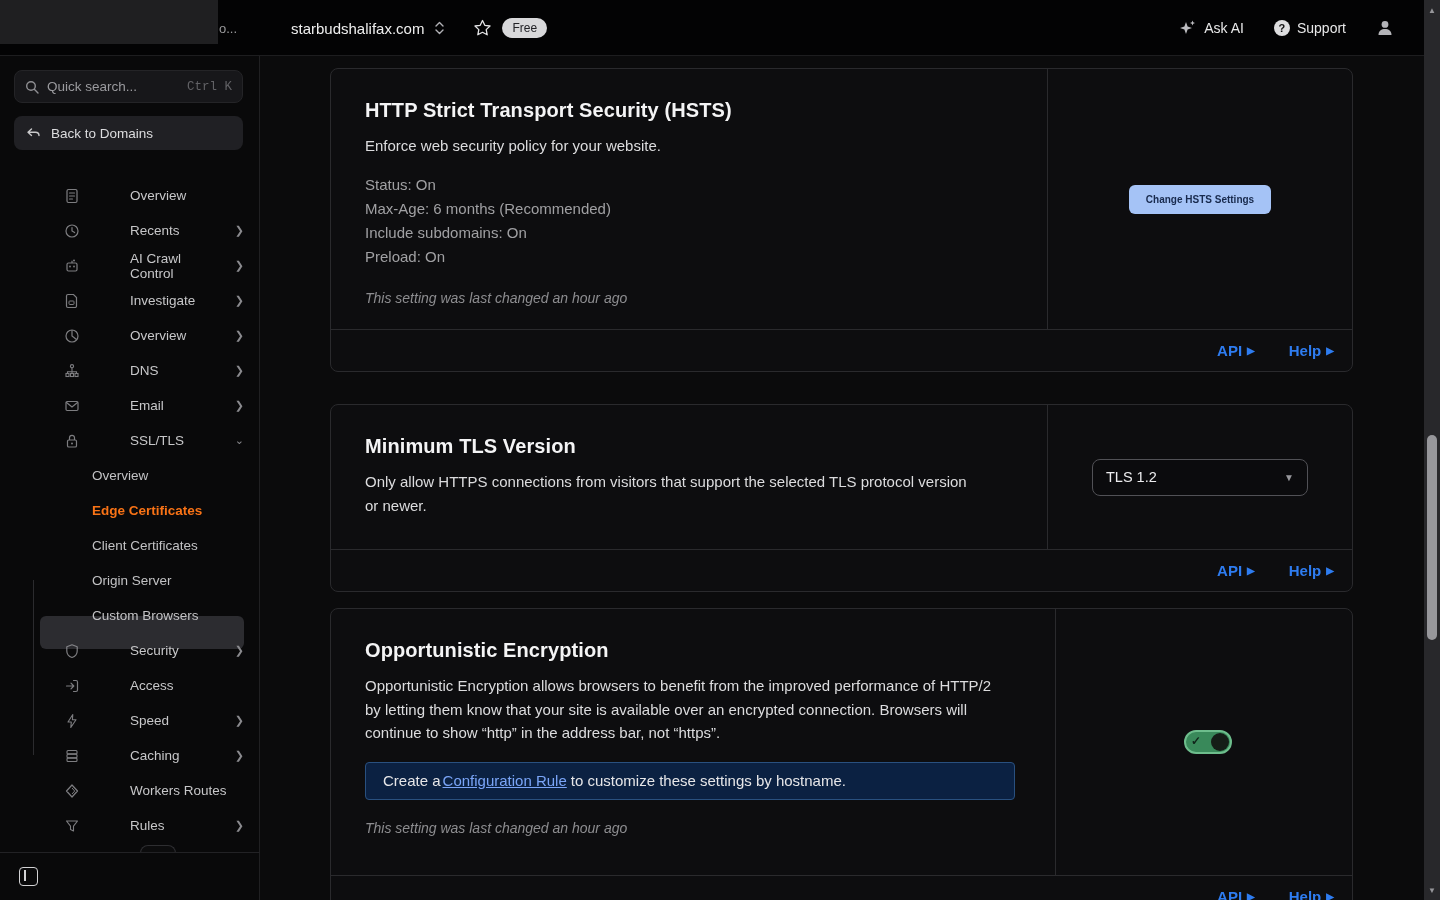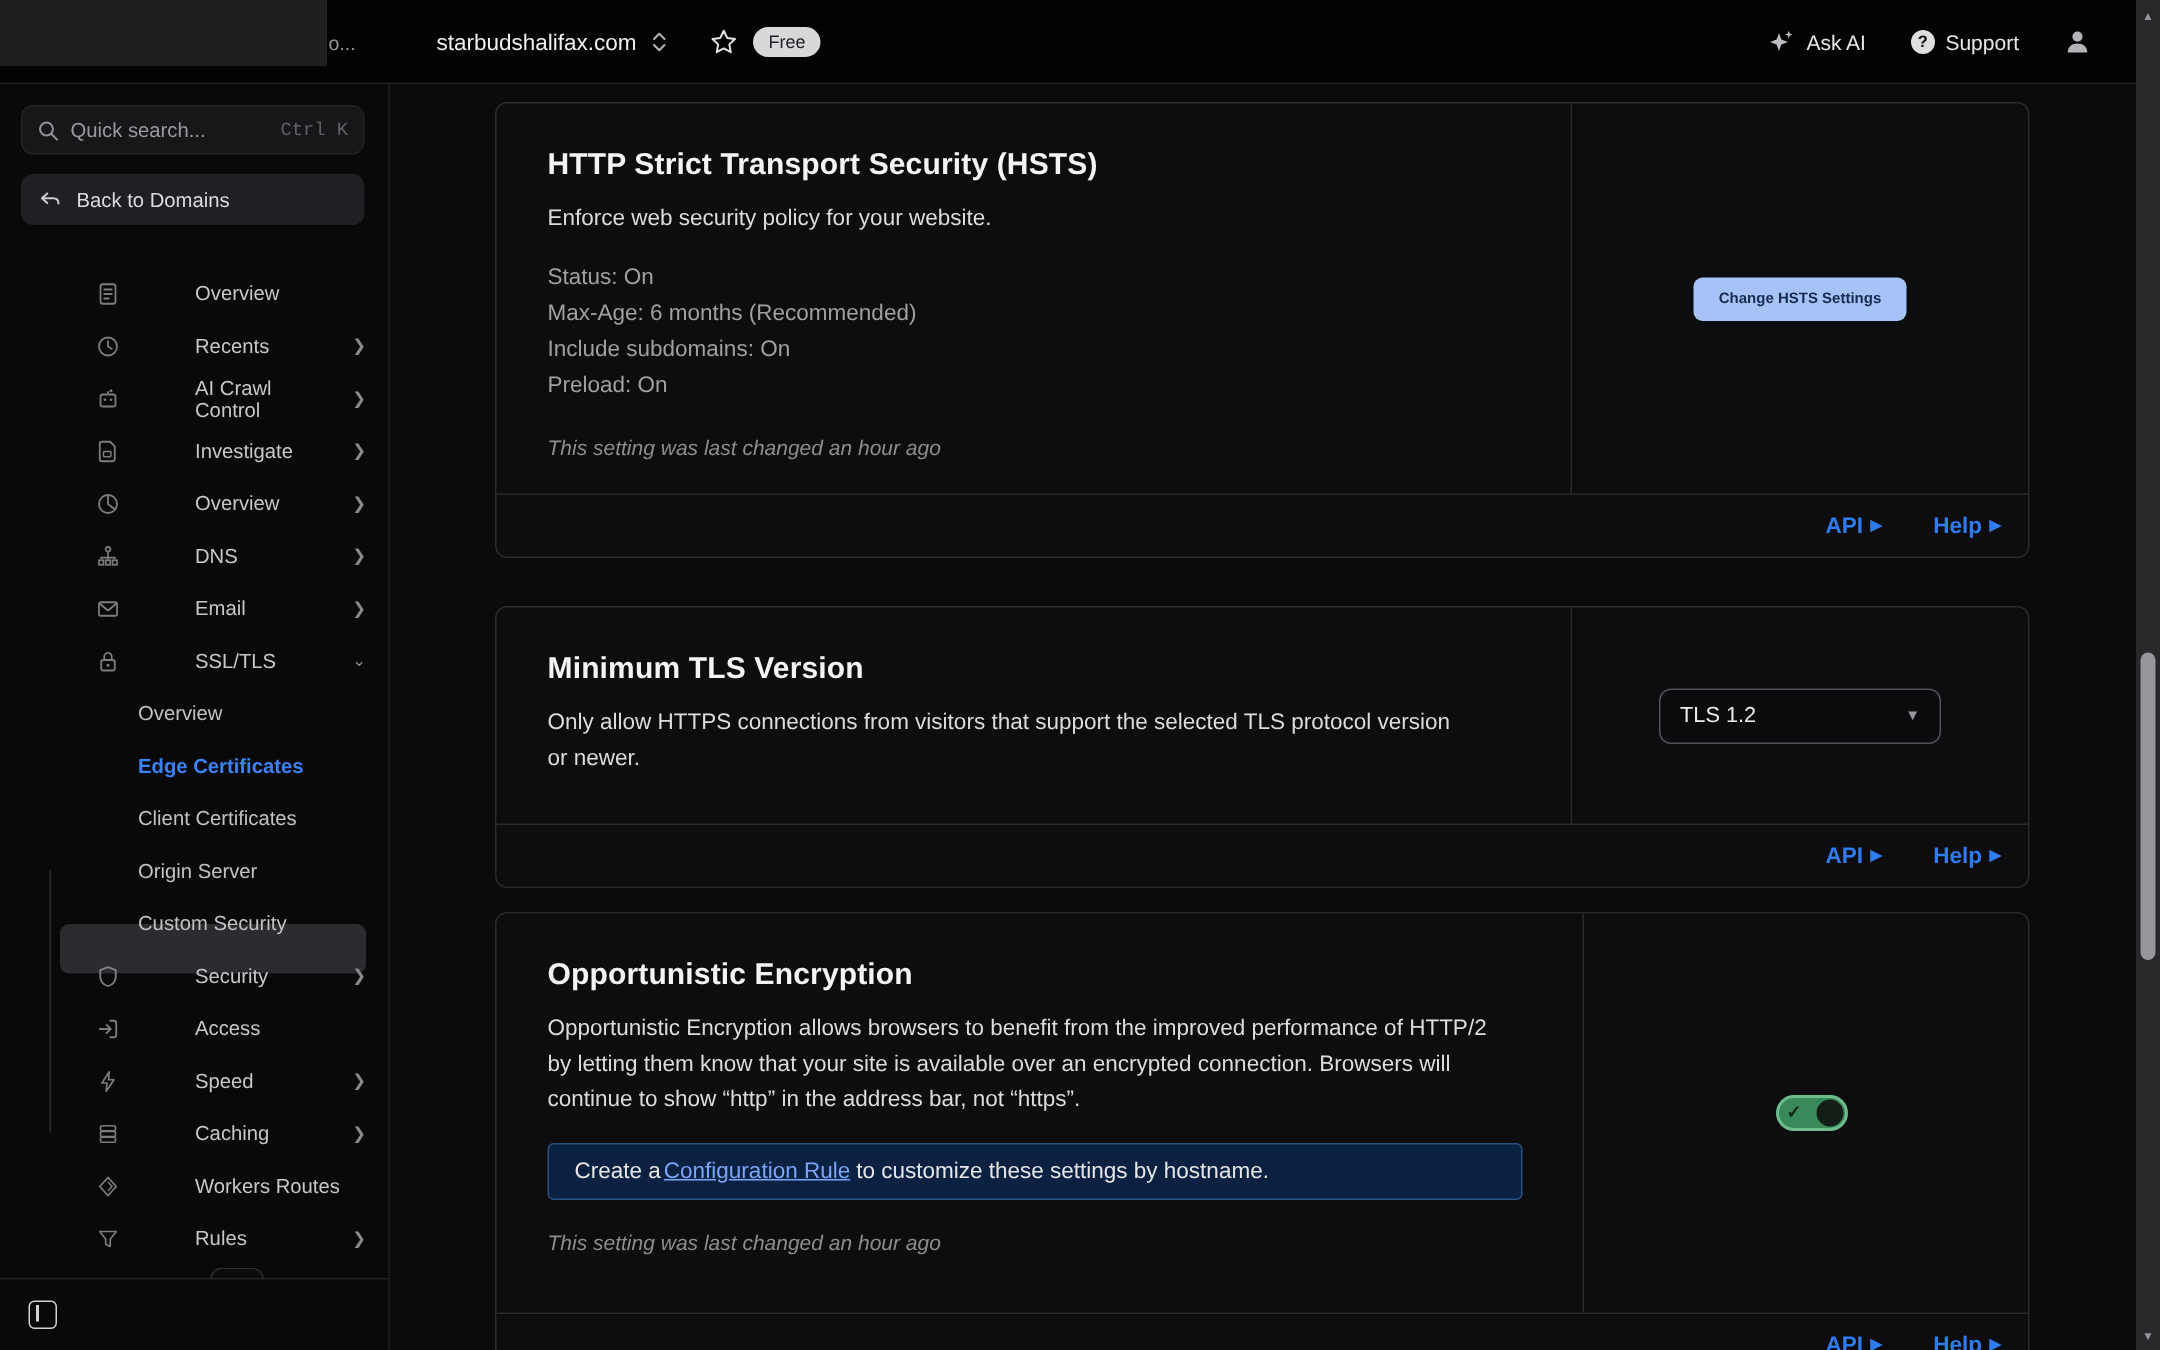--- a/index.html
+++ b/index.html
@@ -39,21 +39,21 @@
   .nav-row { height:35px; display:flex; align-items:center; padding:0 16px 0 27px;
     color:#c7c7c9; font-size:13.5px; cursor:pointer; position:relative; }
   .nav-row .nico { width:16px; height:16px; margin-right:13px; flex:none; opacity:.8; }
   .nav-row .lbl { flex:1; }
   .chev { color:#8a8a8e; font-size:11px; }
   .sub-row { height:35px; display:flex; align-items:center; padding-left:55px;
     color:#c2c2c4; font-size:13.5px; cursor:pointer; position:relative; }
   #sub-line { position:absolute; left:33px; top:402px; width:1px; height:175px; background:#2b2b2e; }
   .sub-active { position:absolute; left:40px; top:438px; width:204px; height:33px;
     background:#2c2c30; border-radius:6px; z-index:0; }
-  .sub-row.active { color:#3b82f6; font-weight:600; }
+  .sub-row.active { color:#f97316; font-weight:600; }
   .sub-row span, .nav-row span { position:relative; z-index:1;margin-left:37px; }
   #sidebar-bottom-divider { position:absolute; left:0; top:796px; width:260px; height:1px; background:#222225; }
   #partial-pill { position:absolute; left:140px; top:789px; width:36px; height:8px;
     border:1px solid #2e2e31; border-bottom:none; border-radius:8px 8px 0 0; background:#0c0c0d; }
   #collapse-btn { position:absolute; left:19px; top:811px; width:19px; height:19px;
     border:1.6px solid #d2d2d4; border-radius:4px; cursor:pointer; }
   #collapse-btn::after { content:""; position:absolute; left:4px; top:2px; width:1.6px; height:11px; background:#d2d2d4; }
 
   
   #main { position:absolute; left:260px; top:56px; width:1164px; height:844px;
@@ -68,21 +68,21 @@
     display:flex; align-items:center; justify-content:flex-end; gap:34px; padding-right:18px; }
   .card-title { color:#f4f4f5; font-size:20px; font-weight:700; letter-spacing:.1px; }
   .card-desc { color:#dcdcde; font-size:15px; line-height:23.5px; margin-top:12px; max-width:640px; }
   .meta-line { color:#a0a0a3; font-size:15px; line-height:24px; }
   .meta-block { margin-top:15px; }
   .note { color:#8d8d90; font-size:14px; font-style:italic; margin-top:21px; }
   .flink { color:#2e7cf0; font-size:15px; font-weight:600; display:flex; align-items:center; gap:5px; cursor:pointer; }
   .flink .tri { font-size:10px; line-height:1; }
   #hsts-btn { background:#a5c3f6; color:#182a4d; font-size:10px; font-weight:600;
     border:none; border-radius:6px; padding:9px 17px; cursor:pointer; font-family:inherit; }
-  #tls-select { width:188px; height:37px; background:#0b0b0d; border:1px solid #515156;
+  #tls-select { width:216px; height:37px; background:#0b0b0d; border:1px solid #515156;
     border-radius:8px; display:flex; align-items:center; justify-content:space-between;
     padding:0 13px; color:#ececee; font-size:14.5px; cursor:pointer;text-align:center; }
   #tls-caret { color:#98989c; font-size:10px; }
   #oe-banner { margin-top:17px; width:650px; height:38px; background:#0b2142;
     border:1px solid #29507f; border-radius:4px; display:flex; align-items:center;
     padding-left:17px; color:#e6e6e8; font-size:15px; }
   #oe-banner a { color:#7aa5f8; text-decoration:underline; cursor:pointer; margin:0 4px 0 2px; }
   #oe-toggle { width:48px; height:24px; background:#39895a; border:2px solid #6dbd8c;
     border-radius:13px; position:relative; cursor:pointer; }
   #oe-toggle .knob { position:absolute; right:1px; top:1px; width:18px; height:18px;
@@ -262,21 +262,21 @@
     <div class="sub-row active">
       <span>Edge Certificates</span>
     </div>
     <div class="sub-row">
       <span>Client Certificates</span>
     </div>
     <div class="sub-row">
       <span>Origin Server</span>
     </div>
     <div class="sub-row">
-      <span>Custom Security</span>
+      <span>Custom Browsers</span>
     </div>
 
     <div class="nav-row">
       <span class="nico">
           <svg width="16" height="16" viewBox="0 0 16 16">
             <path d="M8 1.8 L13.2 3.8 V8 C13.2 11.3 11 13.5 8 14.5 C5 13.5 2.8 11.3 2.8 8 V3.8 Z" stroke="#9a9a9e" stroke-width="1.2" fill="none" stroke-linejoin="round"></path>
           </svg>
         </span>
       <span class="lbl">Security</span>
         <span class="chev">❯</span>

